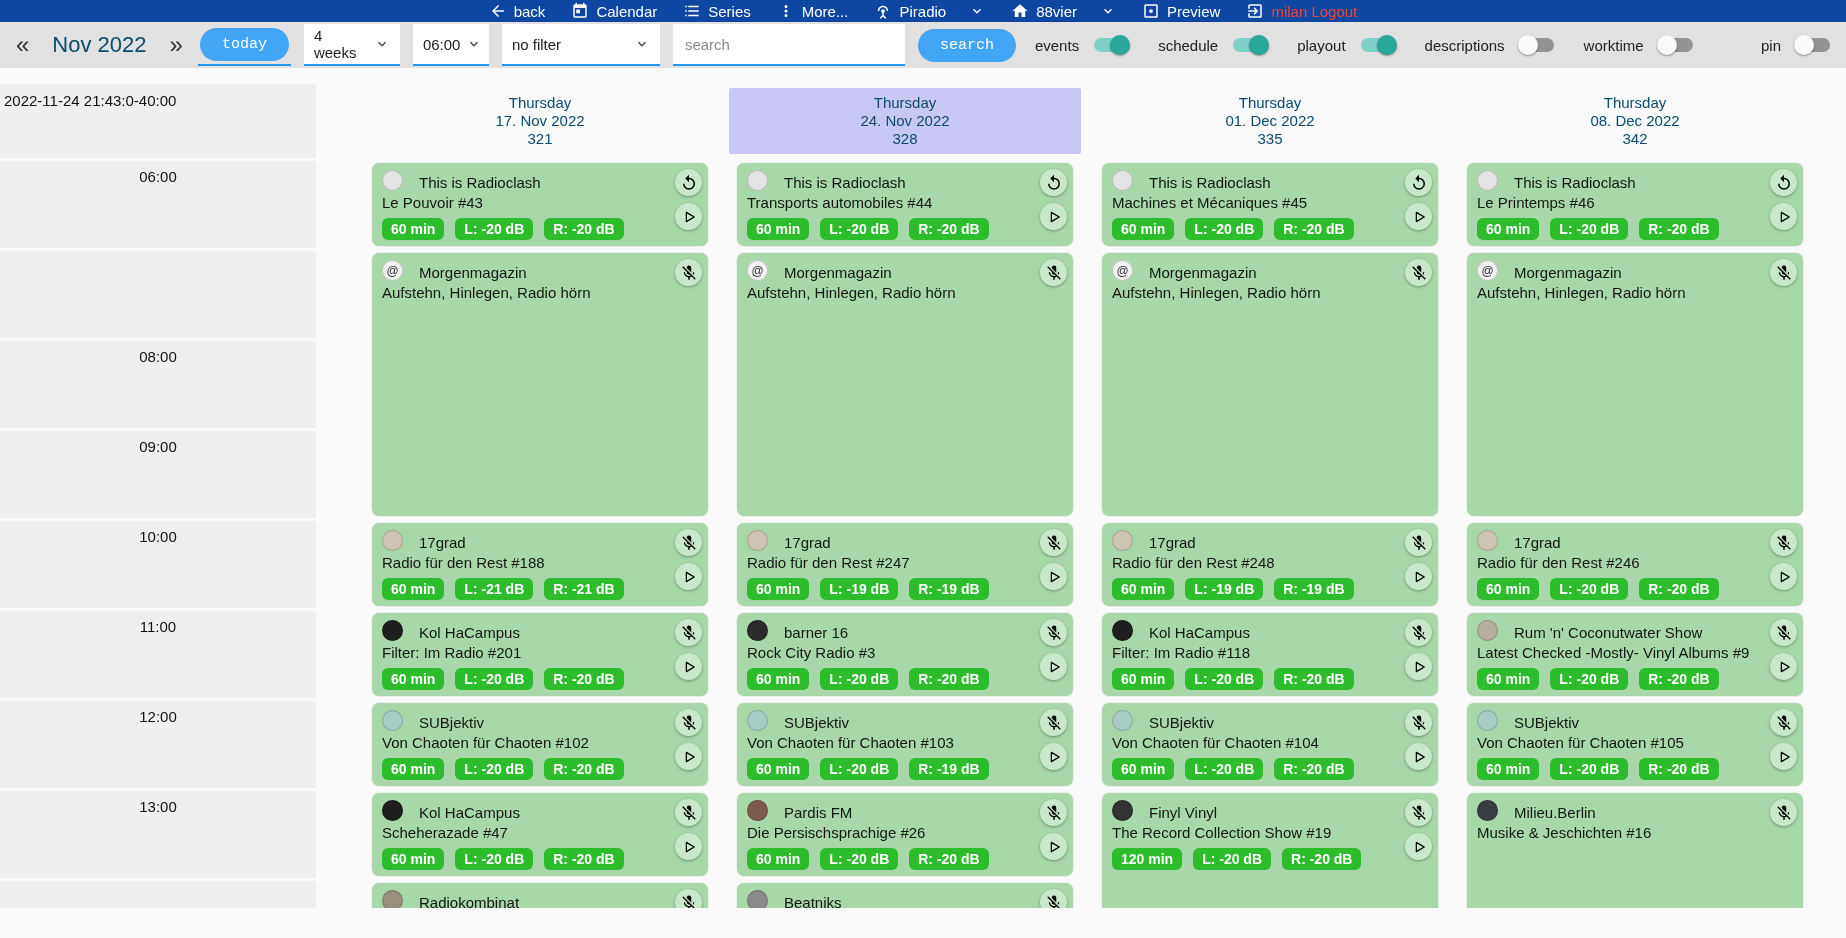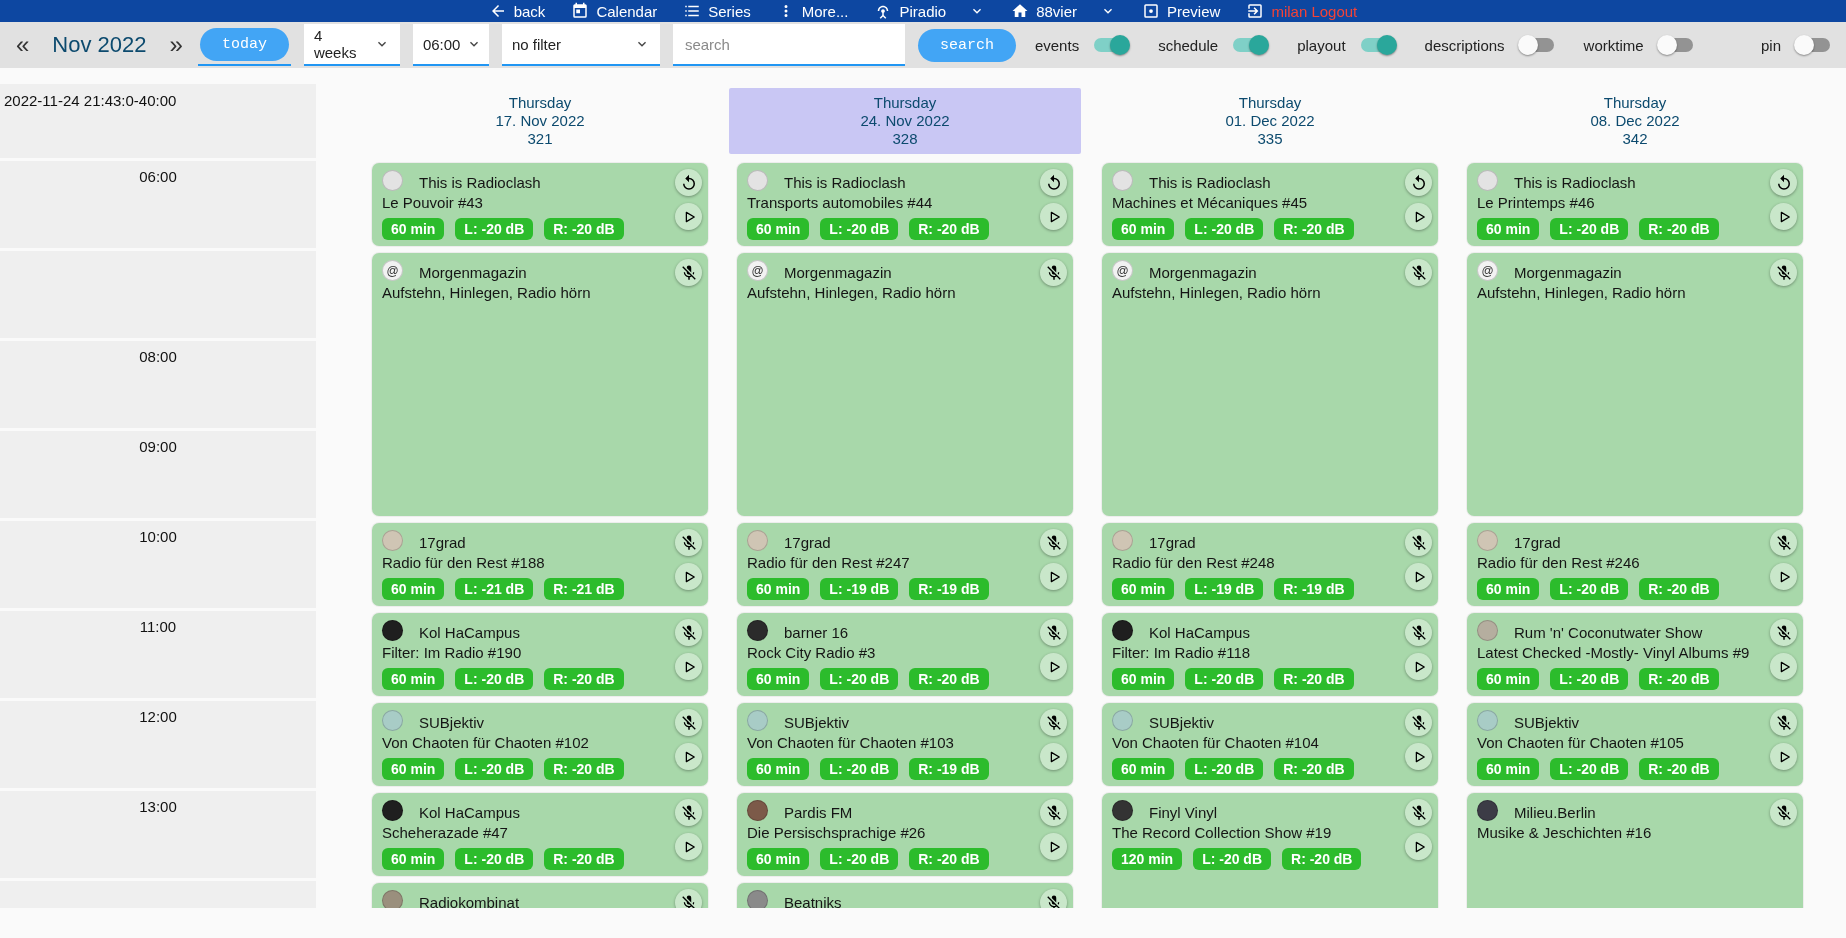--- a/index.html
+++ b/index.html
@@ -279,21 +279,21 @@
             <path d="M8.5 5.8L19 12 8.5 18.2z" fill="none" stroke="currentColor" stroke-width="1.7" stroke-linejoin="round"></path>
           </svg>
         </span>
       </div>
     </div>
     <div class="card" style="left: 372px; top: 529px; height: 83px;">
       <div class="card-head">
         <span class="avatar" style="background:#1f1f1f"></span>
         <span class="card-title">Kol HaCampus</span>
       </div>
-      <div class="card-sub">Filter: Im Radio #190</div>
+      <div class="card-sub">Filter: Im Radio #201</div>
       <div class="badges">
         <span class="badge">60 min</span>
         <span class="badge">L: -20 dB</span>
         <span class="badge">R: -20 dB</span>
       </div>
       <div class="card-icons">
         <span class="icon-btn">
           <svg width="18" height="18" viewBox="0 0 24 24" fill="currentColor">
             <path d="M19 11h-1.7c0 .74-.16 1.43-.43 2.05l1.23 1.23c.56-.98.9-2.09.9-3.28zm-4.02.17c0-.06.02-.11.02-.17V5a3 3 0 0 0-6 0v.18l5.98 5.99zM4.27 3L3 4.27l6.01 6.01V11a3 3 0 0 0 3.64 2.92l1.66 1.66c-.71.33-1.5.52-2.31.52-2.76 0-5.3-2.1-5.3-5.1H5c0 3.41 2.72 6.23 6 6.72V21h2v-3.28c.91-.13 1.77-.45 2.54-.9L19.73 21 21 19.73 4.27 3z"></path>
           </svg>

